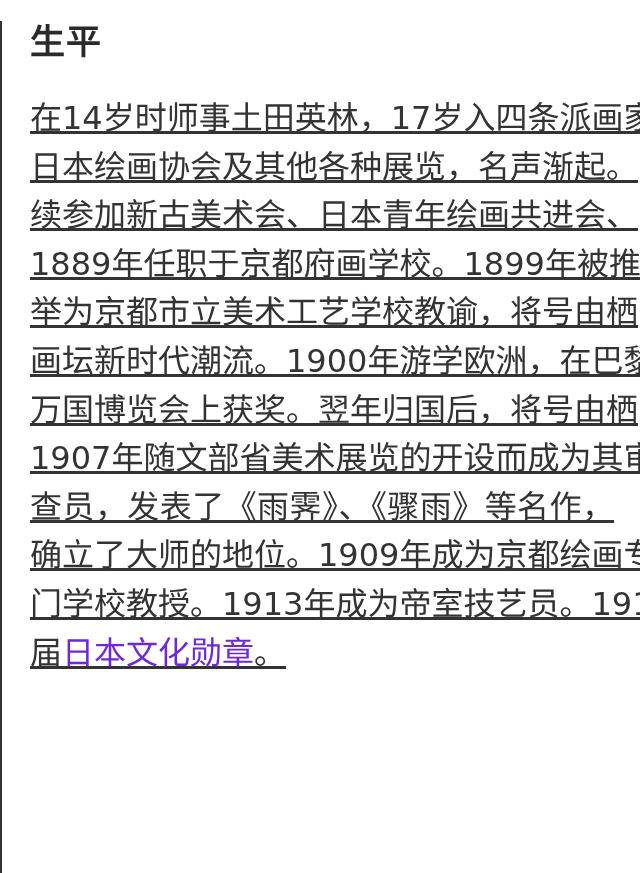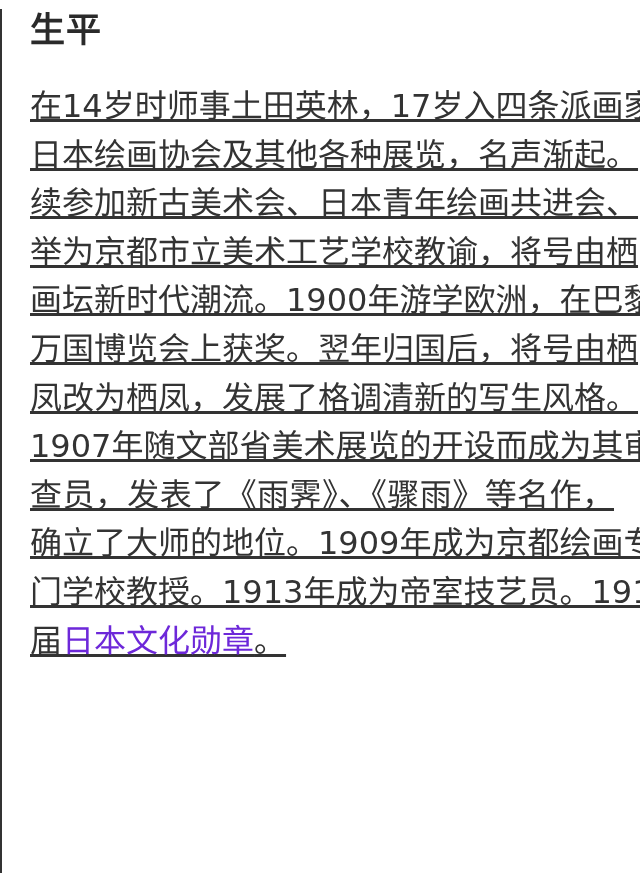--- a/index.html
+++ b/index.html
@@ -9,21 +9,21 @@
     overflow: hidden;
     font-family: "DejaVu Sans", "Liberation Sans", sans-serif;
   }
   .page {
     position: relative;
     width: 640px; height: 873px;
     background: #ffffff;
     border-left: 2px solid #333333;
   }
   .section-heading {
-    margin: 9px 0 0 28px;
+    margin: 21px 0 0 28px;
     font-size: 35px;
     line-height: 42px;
     font-weight: 700;
     color: #2a2a2a;
     letter-spacing: 1px;
   }
   .content {
     margin: 31px 26px 0 28px; 
     font-size: 32px;
     line-height: 48.6px;
@@ -48,24 +48,24 @@
 </head>
 <body>
 
 <div class="page">
   <h2 class="section-heading">生平</h2>
 
   <div class="content">
     <div class="para-line">在14岁时师事土田英林，17岁入四条派画家</div>
     <div class="para-line">日本绘画协会及其他各种展览，名声渐起。</div>
     <div class="para-line">续参加新古美术会、日本青年绘画共进会、</div>
+    <div class="para-line">1889年任职于京都府画学校。1899年被推</div>
     <div class="para-line">举为京都市立美术工艺学校教谕，将号由栖</div>
     <div class="para-line">画坛新时代潮流。1900年游学欧洲，在巴黎</div>
     <div class="para-line">万国博览会上获奖。翌年归国后，将号由栖</div>
-    <div class="para-line">凤改为栖凤，发展了格调清新的写生风格。</div>
     <div class="para-line">1907年随文部省美术展览的开设而成为其审</div>
     <div class="para-line">查员，发表了《雨霁》、《骤雨》等名作，</div>
     <div class="para-line">确立了大师的地位。1909年成为京都绘画专</div>
     <div class="para-line">门学校教授。1913年成为帝室技艺员。191</div>
 
     <div class="para-line last">
       <span>届</span><a class="inline-link" href="#">日本文化勋章</a><span>。</span>
     </div>
   </div>
 </div>

